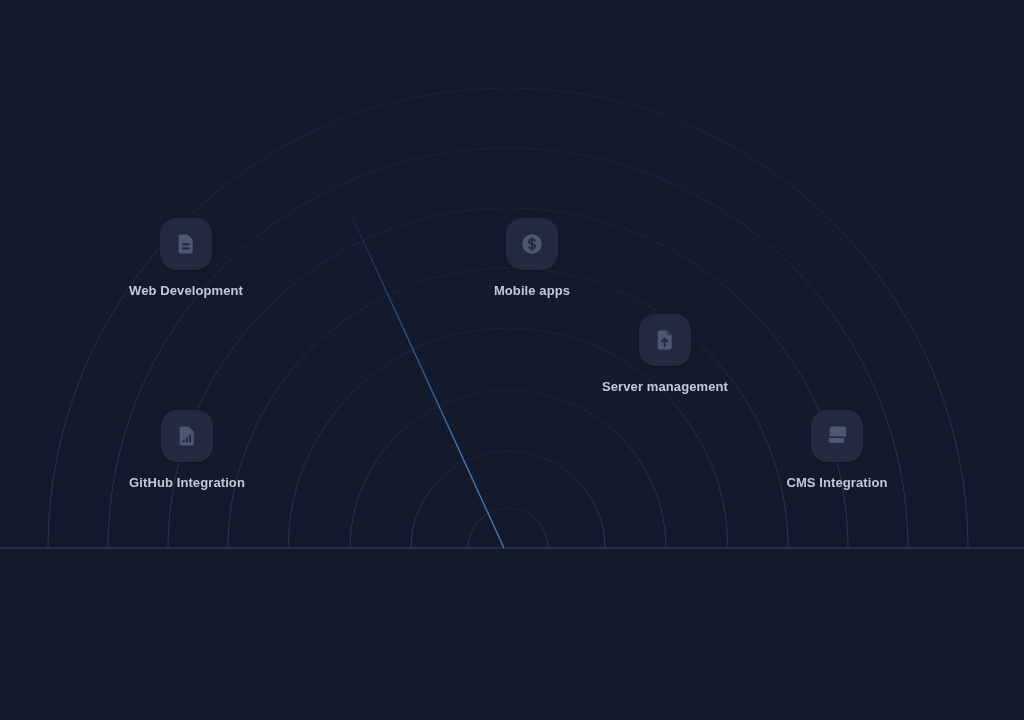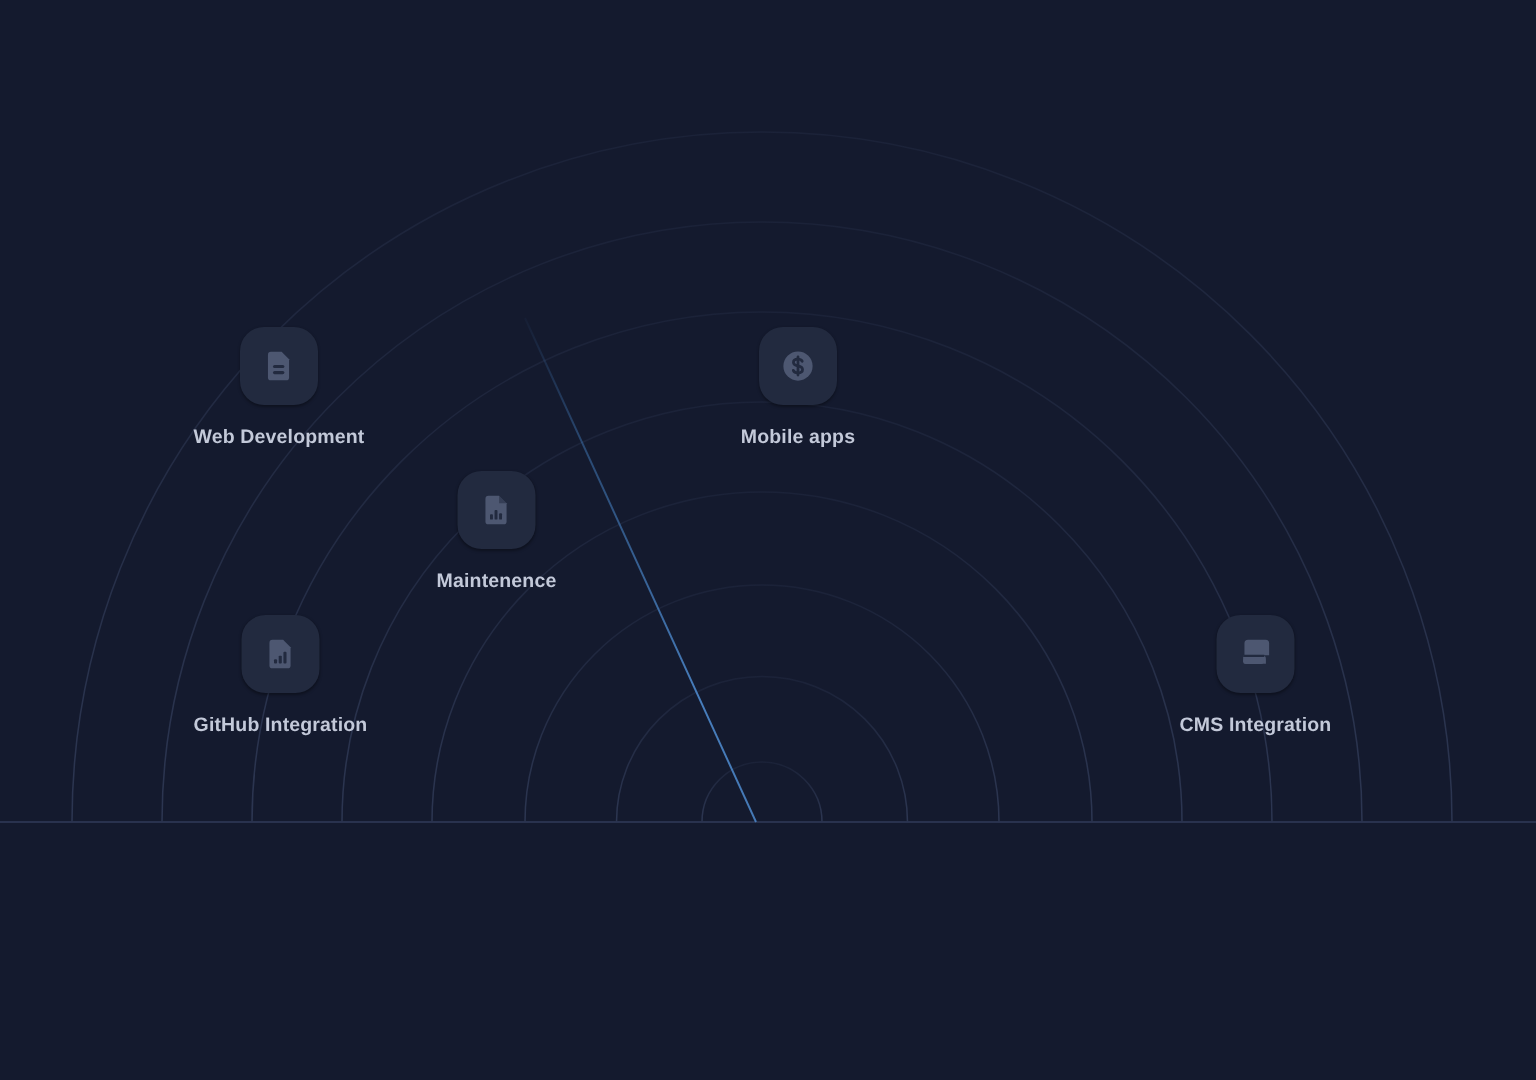--- a/index.html
+++ b/index.html
@@ -138,33 +138,32 @@
       <svg viewBox="0 0 24 24" fill="none">
         <path d="M7 3.2h6.6L18.2 7.8V19a1.8 1.8 0 0 1-1.8 1.8H7A1.8 1.8 0 0 1 5.2 19V5A1.8 1.8 0 0 1 7 3.2Z" fill="#4d5771"></path>
         <rect x="8.3" y="11.4" width="7" height="1.9" rx="0.95" fill="#222a3f"></rect>
         <rect x="8.3" y="15.1" width="7" height="1.9" rx="0.95" fill="#222a3f"></rect>
       </svg>
     </div>
     <div class="node-label" style="color: rgb(195, 201, 217);">Web Development</div>
   </div>
 
 
-  <div class="node" id="node-maintenence">
+
+  <div class="node" id="node-server-management">
     <div class="node-icon" style="background: rgb(34, 42, 63);">
       <svg viewBox="0 0 24 24" fill="none">
         <path d="M7 3.2h6.6L18.2 7.8V19a1.8 1.8 0 0 1-1.8 1.8H7A1.8 1.8 0 0 1 5.2 19V5A1.8 1.8 0 0 1 7 3.2Z" fill="#4d5771"></path>
         <path d="M13.6 3.2 18.2 7.8h-4.6V3.2Z" fill="#222a3f" opacity="0.55"></path>
-        <rect x="8.0" y="14.6" width="1.8" height="3.3" rx="0.55" fill="#222a3f"></rect>
-        <rect x="10.8" y="12.0" width="1.8" height="5.9" rx="0.55" fill="#222a3f"></rect>
-        <rect x="13.6" y="14.0" width="1.8" height="3.9" rx="0.55" fill="#222a3f"></rect>
+        <path d="M11.7 17.6v-6.3" stroke="#222a3f" stroke-width="1.8" stroke-linecap="round"></path>
+        <path d="M9.2 13.4l2.5-2.5 2.5 2.5" stroke="#222a3f" stroke-width="1.8" stroke-linecap="round" stroke-linejoin="round" fill="none"></path>
       </svg>
     </div>
-    <div class="node-label" style="color: rgb(195, 201, 217);">Maintenence</div>
+    <div class="node-label" style="color: rgb(195, 201, 217);">Server management</div>
   </div>
-
 
   <div class="node" id="node-github-integration">
     <div class="node-icon" style="background: rgb(34, 42, 63);">
       <svg viewBox="0 0 24 24" fill="none">
         <path d="M7 3.2h6.6L18.2 7.8V19a1.8 1.8 0 0 1-1.8 1.8H7A1.8 1.8 0 0 1 5.2 19V5A1.8 1.8 0 0 1 7 3.2Z" fill="#4d5771"></path>
         <rect x="8.0" y="15.2" width="1.9" height="2.7" rx="0.6" fill="#222a3f"></rect>
         <rect x="10.9" y="13.0" width="1.9" height="4.9" rx="0.6" fill="#222a3f"></rect>
         <rect x="13.8" y="10.6" width="1.9" height="7.3" rx="0.6" fill="#222a3f"></rect>
       </svg>
     </div>

